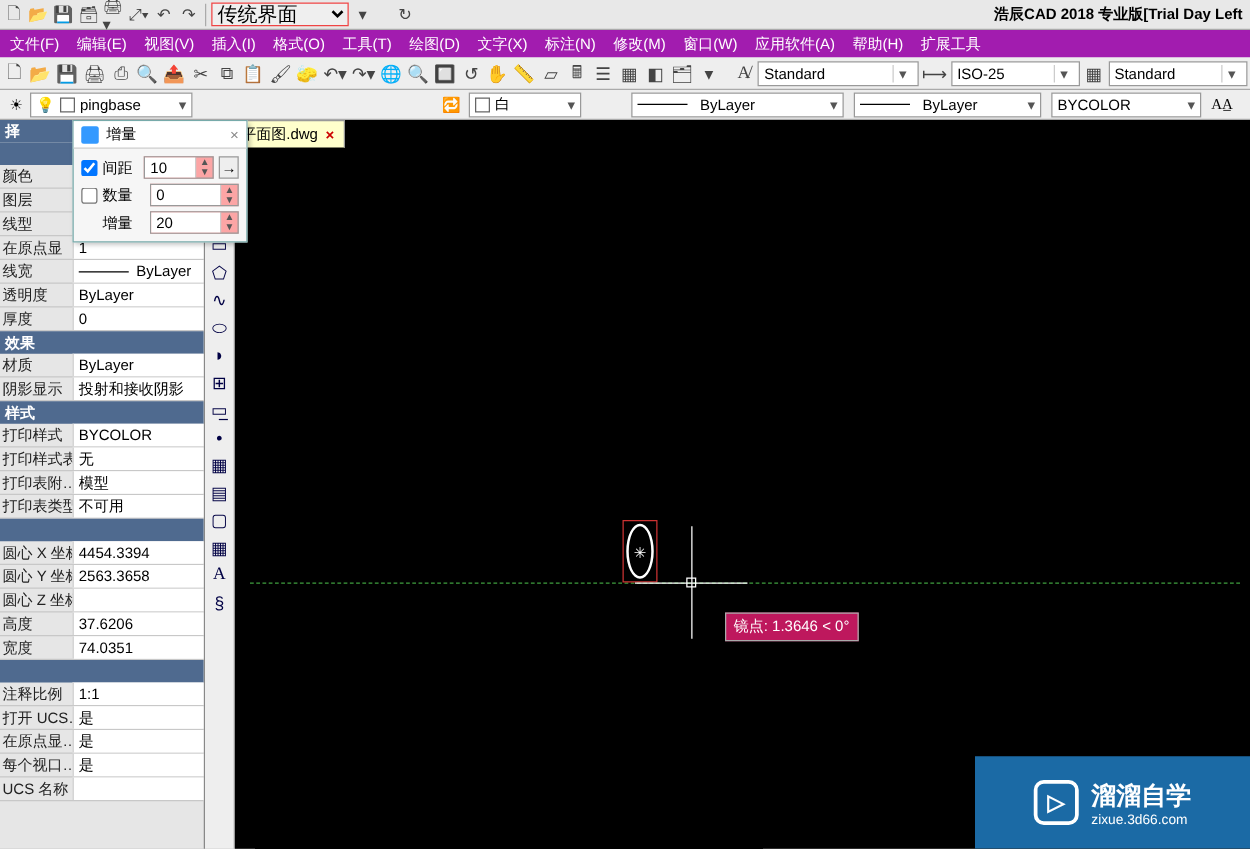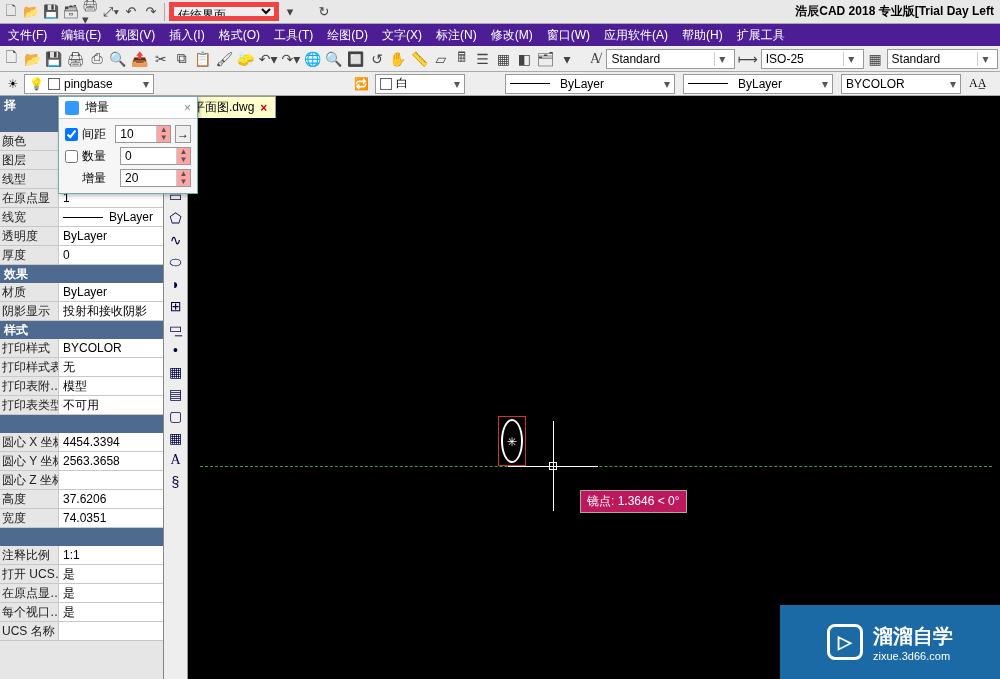--- a/index.html
+++ b/index.html
@@ -17,31 +17,31 @@
     display: flex; align-items: center; gap: 2px;
     border-bottom: 1px solid #aaa; padding: 0 2px;
   }
   .topbar .icon-btn {
     width: 18px; height: 18px; display: inline-flex;
     align-items: center; justify-content: center;
     font-size: 13px; cursor: pointer; color:#444;
   }
   .topbar .sep { width:1px; height: 18px; background:#aaa; margin:0 2px; }
   .topbar select {
-    height: 19px; font-size: 12px; width: 110px;
-    border:5px solid #ef4444;
+    height: 19px; font-size: 16px; width: 110px;
+    border:1px solid #ef4444;
   }
   .topbar .app-title {
     margin-left: auto; font-size: 12px; font-weight: bold;
     white-space: nowrap; padding-right: 4px;
   }
   
   .menubar {
     height: 22px; display: flex; align-items: center;
-    background: #4c1d95; color: #fff;
+    background: #a21caf; color: #fff;
     padding: 0 8px; gap: 14px;
     font-size: 12px;
     text-align: center;
   }
   .menubar .menu-item { cursor: pointer; white-space: nowrap; }
   
   .toolbar2 {
     height: 26px; background: #eee; display: flex; align-items:center;
     border-bottom:1px solid #aaa; padding:0 2px; gap:2px;
   }

